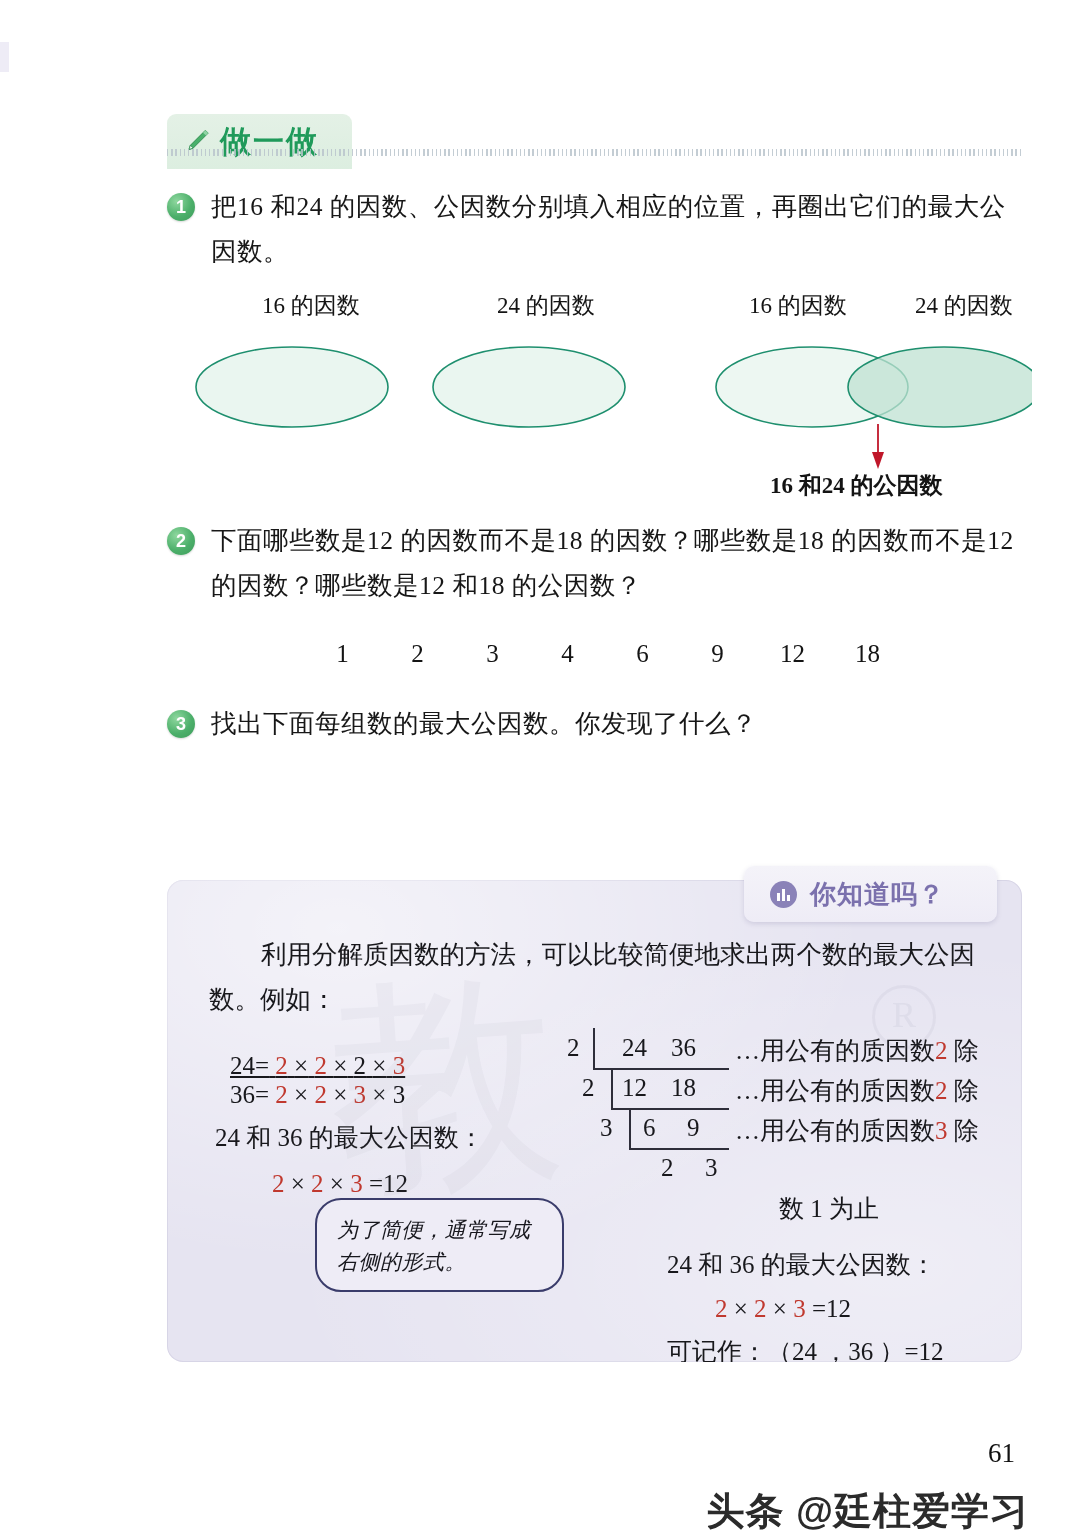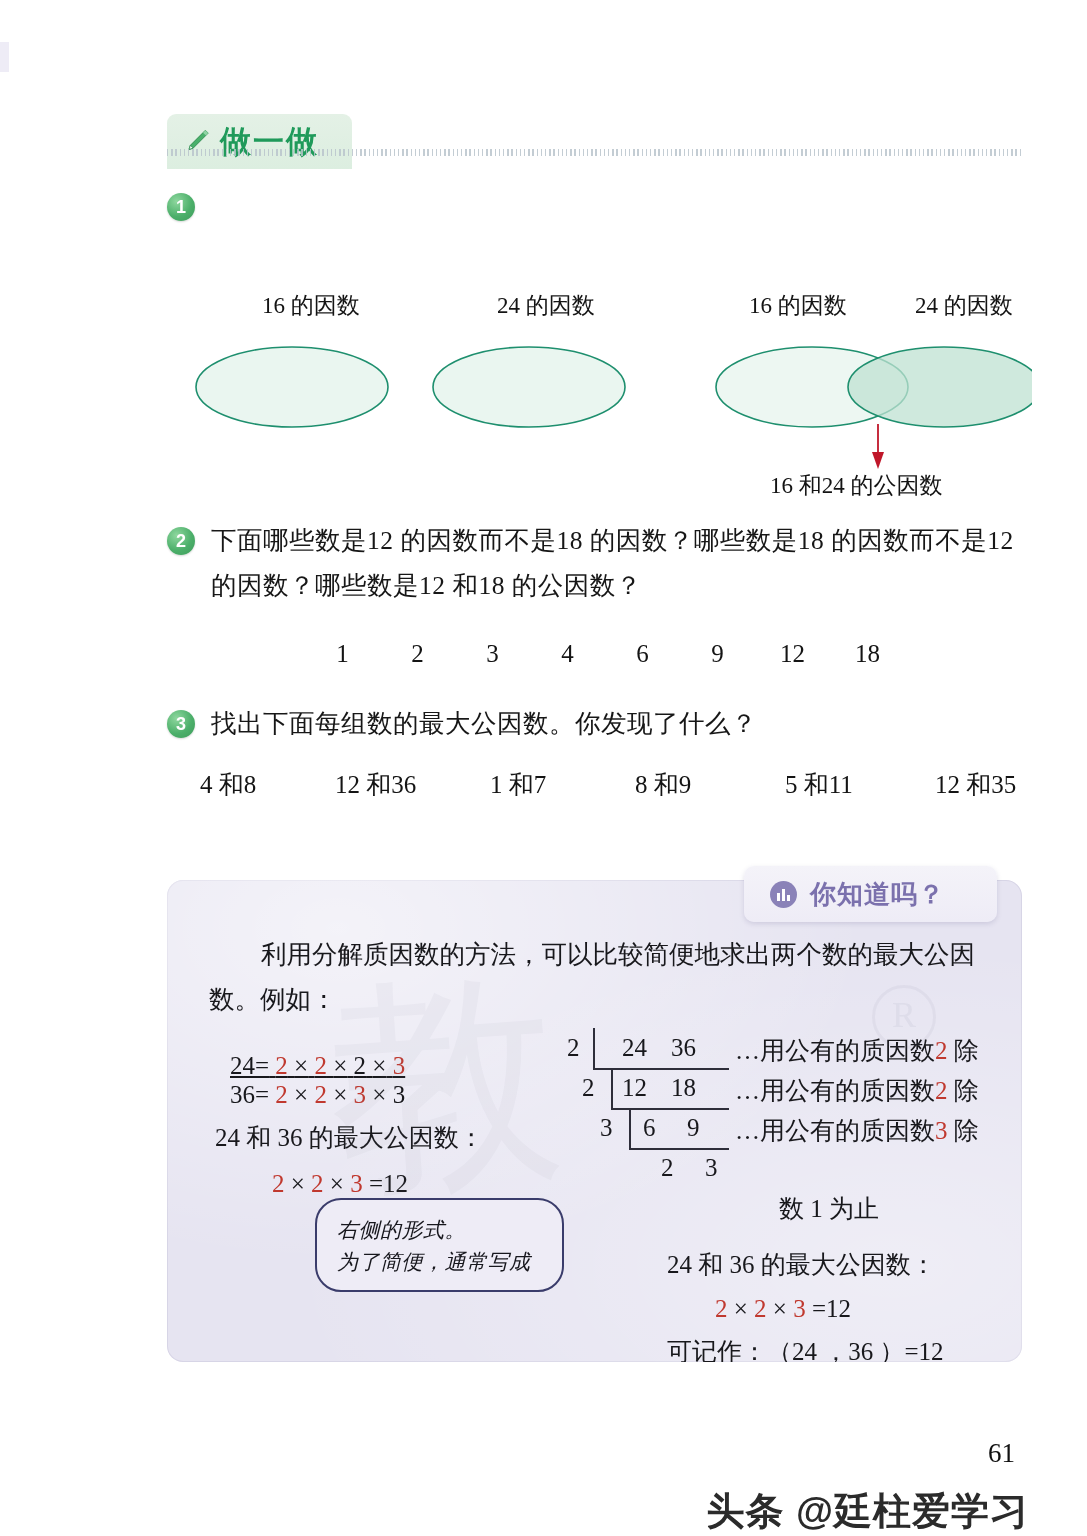--- a/index.html
+++ b/index.html
@@ -120,20 +120,21 @@
     position: absolute;
     font-size: 23px;
     color: #141414;
     white-space: nowrap;
   }
   .venn-caption {
     position: absolute;
     font-size: 23px;
     color: #141414;
     white-space: nowrap;
+    font-weight: bold;
   }
 
   
   .numrow {
     position: absolute;
     display: flex;
     font-size: 25px;
     color: #141414;
   }
   .numrow > span { display: inline-block; text-align: center; }
@@ -291,20 +292,21 @@
     <svg class="pencil-icon" viewBox="0 0 32 32">
       <path d="M26 3.5 L29 6.5 L13 22.5 L8.5 24 L10 19.5 Z" fill="#49b06b" stroke="#2e8c50" stroke-width="1"></path>
       <path d="M26 3.5 L29 6.5 L26.6 9 L23.5 6 Z" fill="#8fd4a4"></path>
       <path d="M8.5 24 L10 19.5 L13 22.5 Z" fill="#e9f6ec" stroke="#2e8c50" stroke-width=".8"></path>
     </svg>
     <span class="head-title">做一做</span>
   </div>
   <div class="dot-rule"></div>
 
   <div class="qnum" style="left:167px; top:193px;">1</div>
+  <div class="qtext" style="left:211px; top:184px; width:815px;">把16 和24 的因数、公因数分别填入相应的位置，再圈出它们的最大公因数。</div>
 
   <div class="venn-wrap">
     <div class="venn-label" style="left:90px; top:0;">16 的因数</div>
     <div class="venn-label" style="left:325px; top:0;">24 的因数</div>
     <div class="venn-label" style="left:577px; top:0;">16 的因数</div>
     <div class="venn-label" style="left:743px; top:0;">24 的因数</div>
 
     <svg width="860" height="180" style="position:absolute; left:0; top:42px;">
       <ellipse cx="120" cy="55" rx="96" ry="40" fill="#eaf6f0" stroke="#1e8f6e" stroke-width="1.6"></ellipse>
       <ellipse cx="357" cy="55" rx="96" ry="40" fill="#eaf6f0" stroke="#1e8f6e" stroke-width="1.6"></ellipse>
@@ -329,28 +331,20 @@
     <span style="width:75px;">4</span>
     <span style="width:75px;">6</span>
     <span style="width:75px;">9</span>
     <span style="width:75px;">12</span>
     <span style="width:75px;">18</span>
   </div>
 
   <div class="qnum" style="left:167px; top:710px;">3</div>
   <div class="qtext" style="left:211px; top:701px; width:815px;">找出下面每组数的最大公因数。你发现了什么？</div>
 
-  <div class="pairrow" style="left:200px; top:768px;">
-    <span style="width:135px;">4 和8</span>
-    <span style="width:155px;">12 和36</span>
-    <span style="width:145px;">1 和7</span>
-    <span style="width:150px;">8 和9</span>
-    <span style="width:150px;">5 和11</span>
-    <span style="width:140px;">12 和35</span>
-  </div>
 
   <div class="infobox">
 
     <div class="info-para">利用分解质因数的方法，可以比较简便地求出两个数的最大公因数。例如：</div>
 
     <div class="mathblock" style="left:63px; top:167px;text-decoration:underline;">
       <span>24=</span>
       <span class="red">2</span>
       <span>×</span>
       <span class="red">2</span>
@@ -432,21 +426,21 @@
       </span>
     <span class="info-tab-label">你知道吗？</span>
   </div>
 
   <svg class="bubble-tail" width="46" height="40" viewBox="0 0 46 40">
     <path d="M44 4 L2 27 L43 30" fill="#eeecf6" stroke="#3a3c6b" stroke-width="2" stroke-linejoin="round"></path>
     <rect x="36" y="2" width="10" height="30" fill="#eeecf6"></rect>
   </svg>
   <div class="bubble">
     <div class="bubble-text">
+      <div>为了简便，通常写成</div>
       <div>右侧的形式。</div>
-      <div>为了简便，通常写成</div>
     </div>
   </div>
 
   <div class="pagenum">61</div>
   <div class="footer-wm">头条 @廷柱爱学习</div>
 
 </div>
 
 </body></html>

